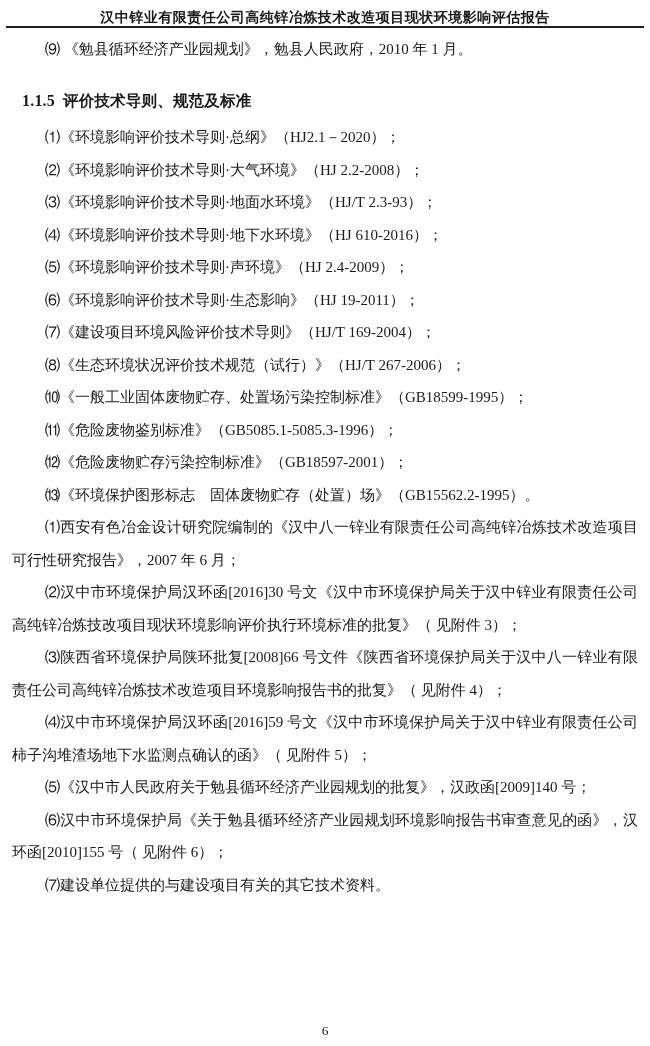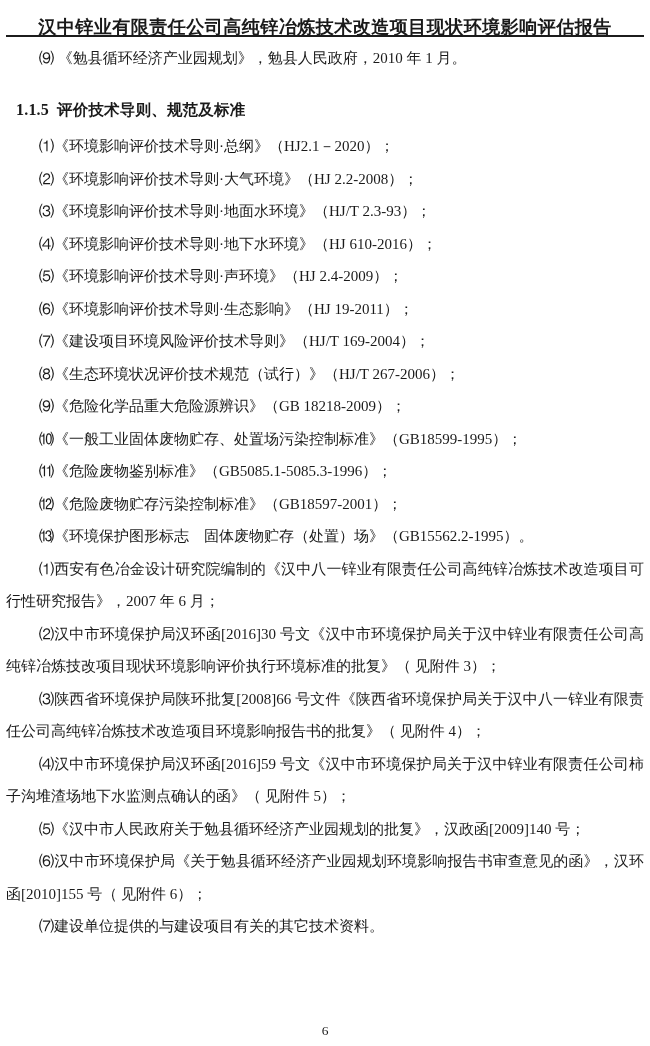--- a/index.html
+++ b/index.html
@@ -13,30 +13,30 @@
     height: 1046px;
     margin: 0 auto;
     background: #ffffff;
     font-family: "Liberation Serif", "DejaVu Serif", serif;
     color: #1a1a1a;
     overflow: hidden;
     box-sizing: border-box;
   }
   .doc-header {
     margin: 0 6px;
-    padding-top: 19px;
+    padding-top: 10px;
     border-bottom: 2px solid #1c1c1c;
     text-align: center;
     font-weight: 700;
-    font-size: 18px;
+    font-size: 14px;
     line-height: 16px;
     letter-spacing: 0.5px;
   }
   .content {
-    padding: 0 6px;
+    padding: 0 12px;
   }
   .content p {
     margin: 0;
     font-size: 15px;
     line-height: 32.5px;
     text-align: justify;
   }
   p.indent {
     text-indent: 33px;
   }
@@ -88,21 +88,20 @@
     </h2>
 
     <p class="indent">⑴《环境影响评价技术导则·总纲》（HJ2.1－2020）；</p>
     <p class="indent">⑵《环境影响评价技术导则·大气环境》（HJ 2.2-2008）；</p>
     <p class="indent">⑶《环境影响评价技术导则·地面水环境》（HJ/T 2.3-93）；</p>
     <p class="indent">⑷《环境影响评价技术导则·地下水环境》（HJ 610-2016）；</p>
     <p class="indent">⑸《环境影响评价技术导则·声环境》（HJ 2.4-2009）；</p>
     <p class="indent">⑹《环境影响评价技术导则·生态影响》（HJ 19-2011）；</p>
     <p class="indent">⑺《建设项目环境风险评价技术导则》（HJ/T 169-2004）；</p>
     <p class="indent">⑻《生态环境状况评价技术规范（试行）》（HJ/T 267-2006）；</p>
-    <p class="indent">⑼《危险化学品重大危险源辨识》（GB 18218-2009）；</p>
     <p class="indent">⑽《一般工业固体废物贮存、处置场污染控制标准》（GB18599-1995）；</p>
     <p class="indent">⑾《危险废物鉴别标准》（GB5085.1-5085.3-1996）；</p>
     <p class="indent">⑿《危险废物贮存污染控制标准》（GB18597-2001）；</p>
     <p class="indent">⒀《环境保护图形标志　固体废物贮存（处置）场》（GB15562.2-1995）。</p>
 
 
     <p class="indent">⑴西安有色冶金设计研究院编制的《汉中八一锌业有限责任公司高纯锌冶炼技术改造项目可行性研究报告》，2007 年 6 月；</p>
     <p class="indent">⑵汉中市环境保护局汉环函[2016]30 号文《汉中市环境保护局关于汉中锌业有限责任公司高纯锌冶炼技改项目现状环境影响评价执行环境标准的批复》（ 见附件 3）；</p>
     <p class="indent">⑶陕西省环境保护局陕环批复[2008]66 号文件《陕西省环境保护局关于汉中八一锌业有限责任公司高纯锌冶炼技术改造项目环境影响报告书的批复》（ 见附件 4）；</p>
     <p class="indent">⑷汉中市环境保护局汉环函[2016]59 号文《汉中市环境保护局关于汉中锌业有限责任公司柿子沟堆渣场地下水监测点确认的函》（ 见附件 5）；</p>

